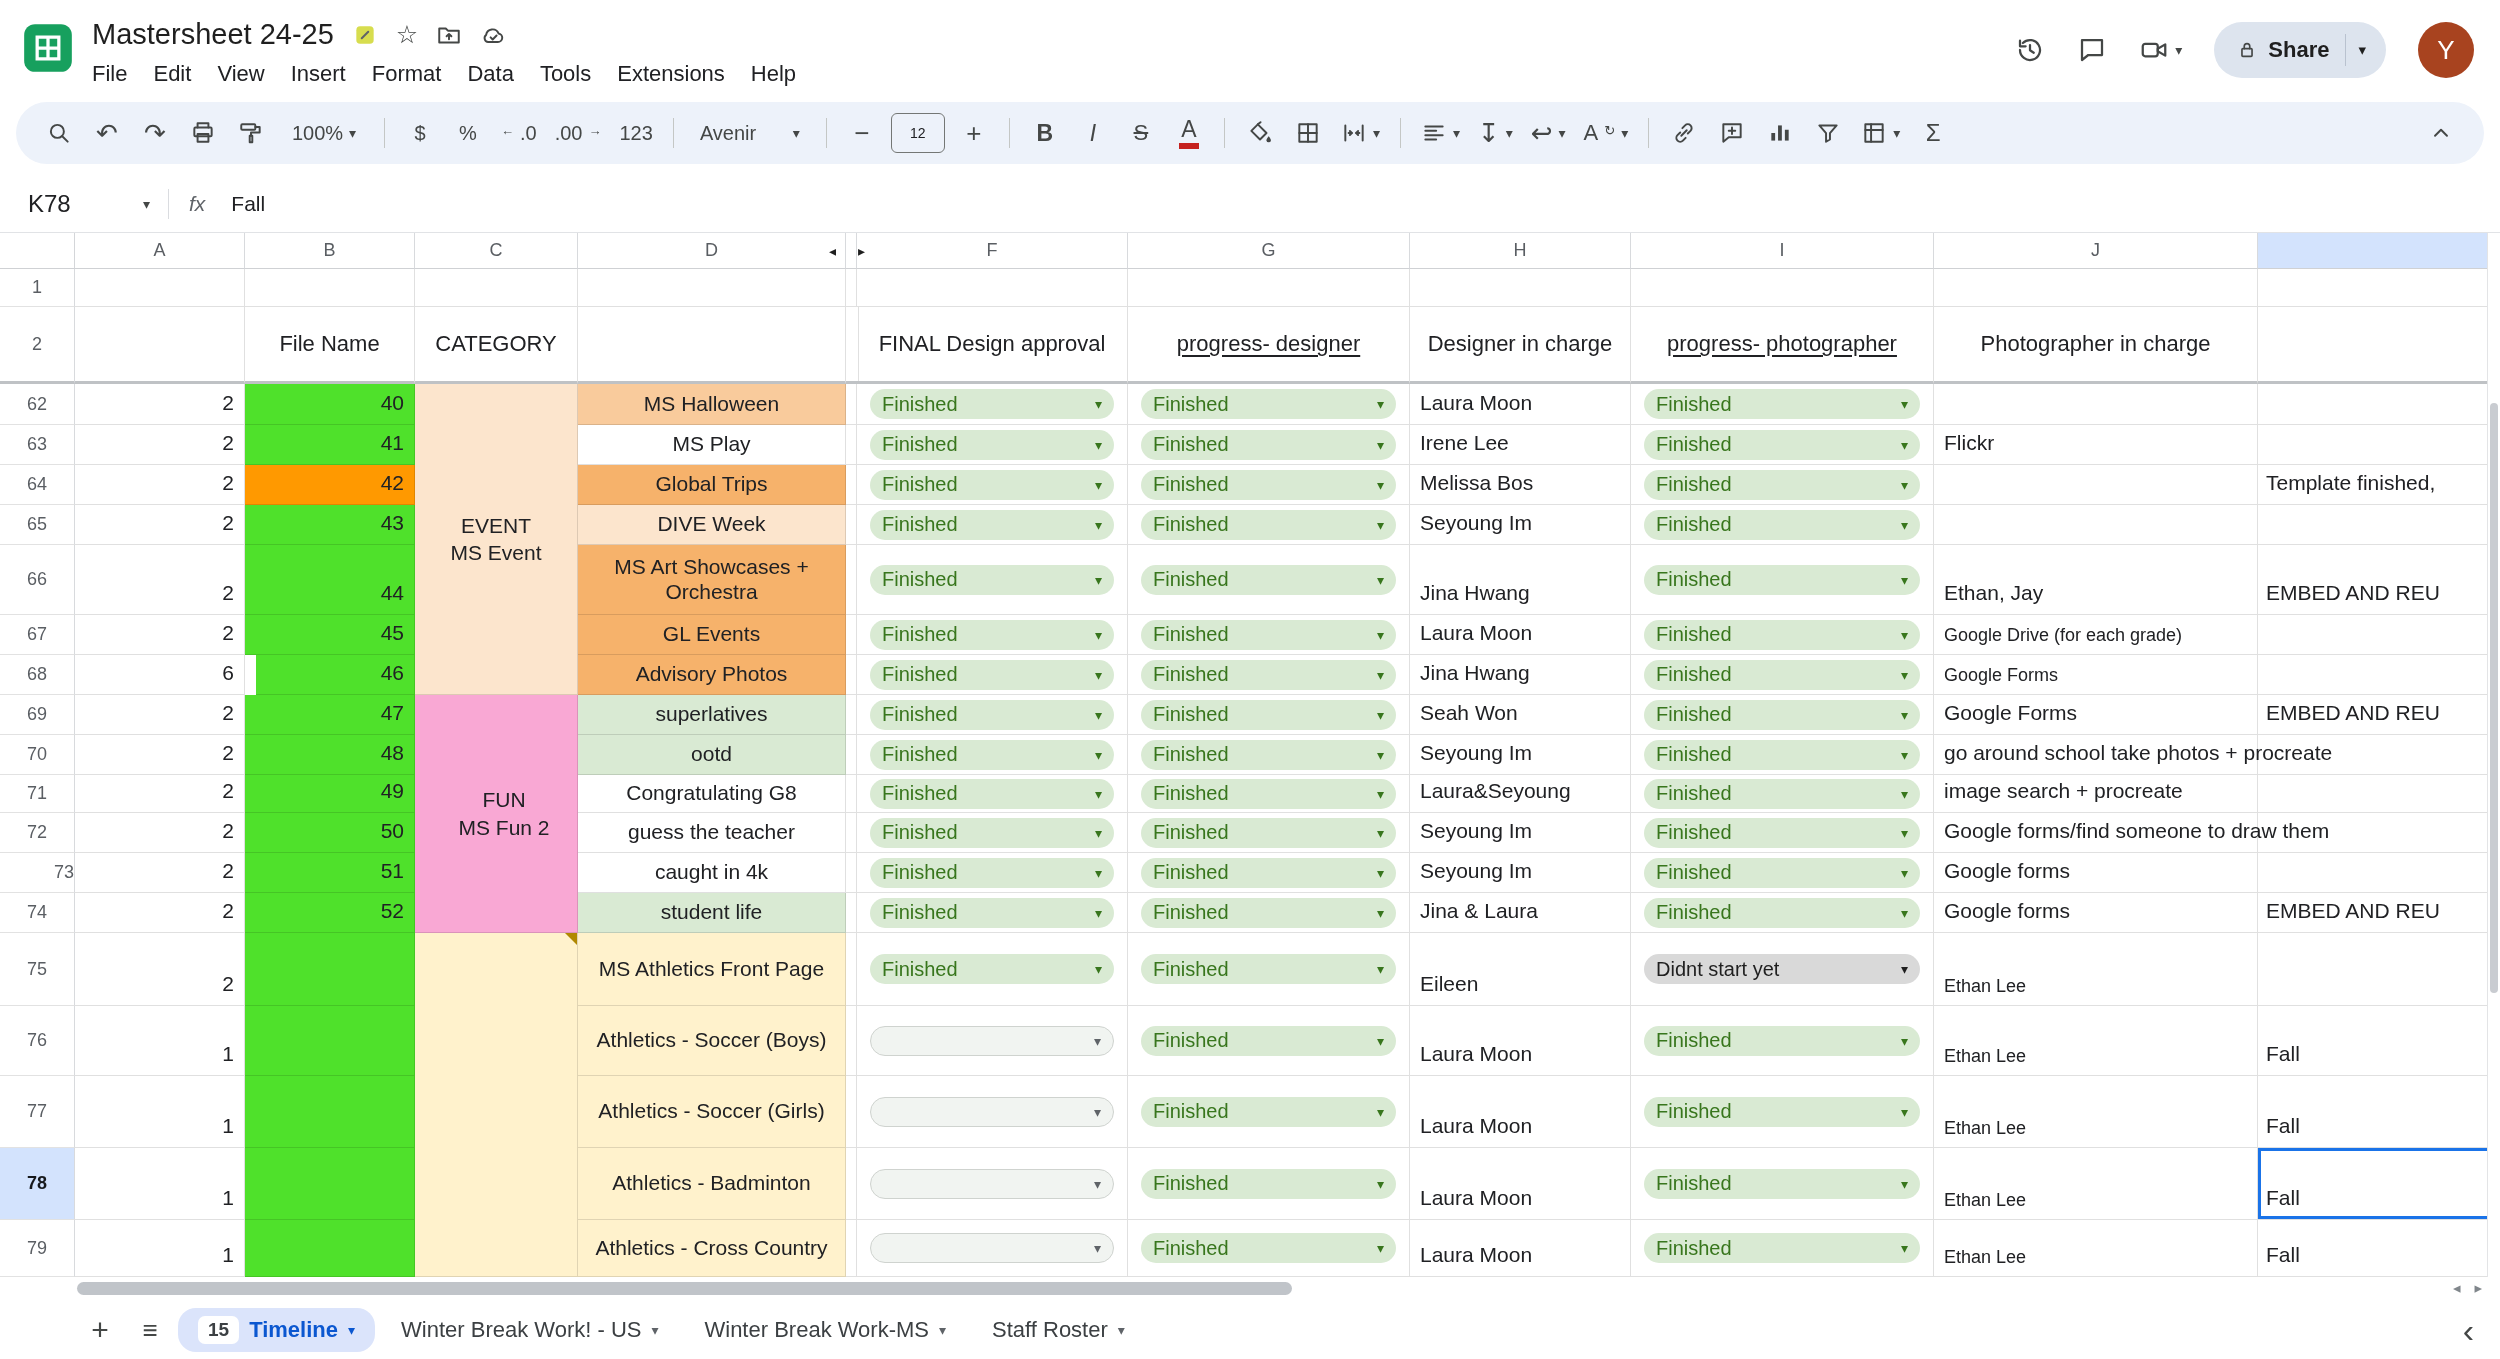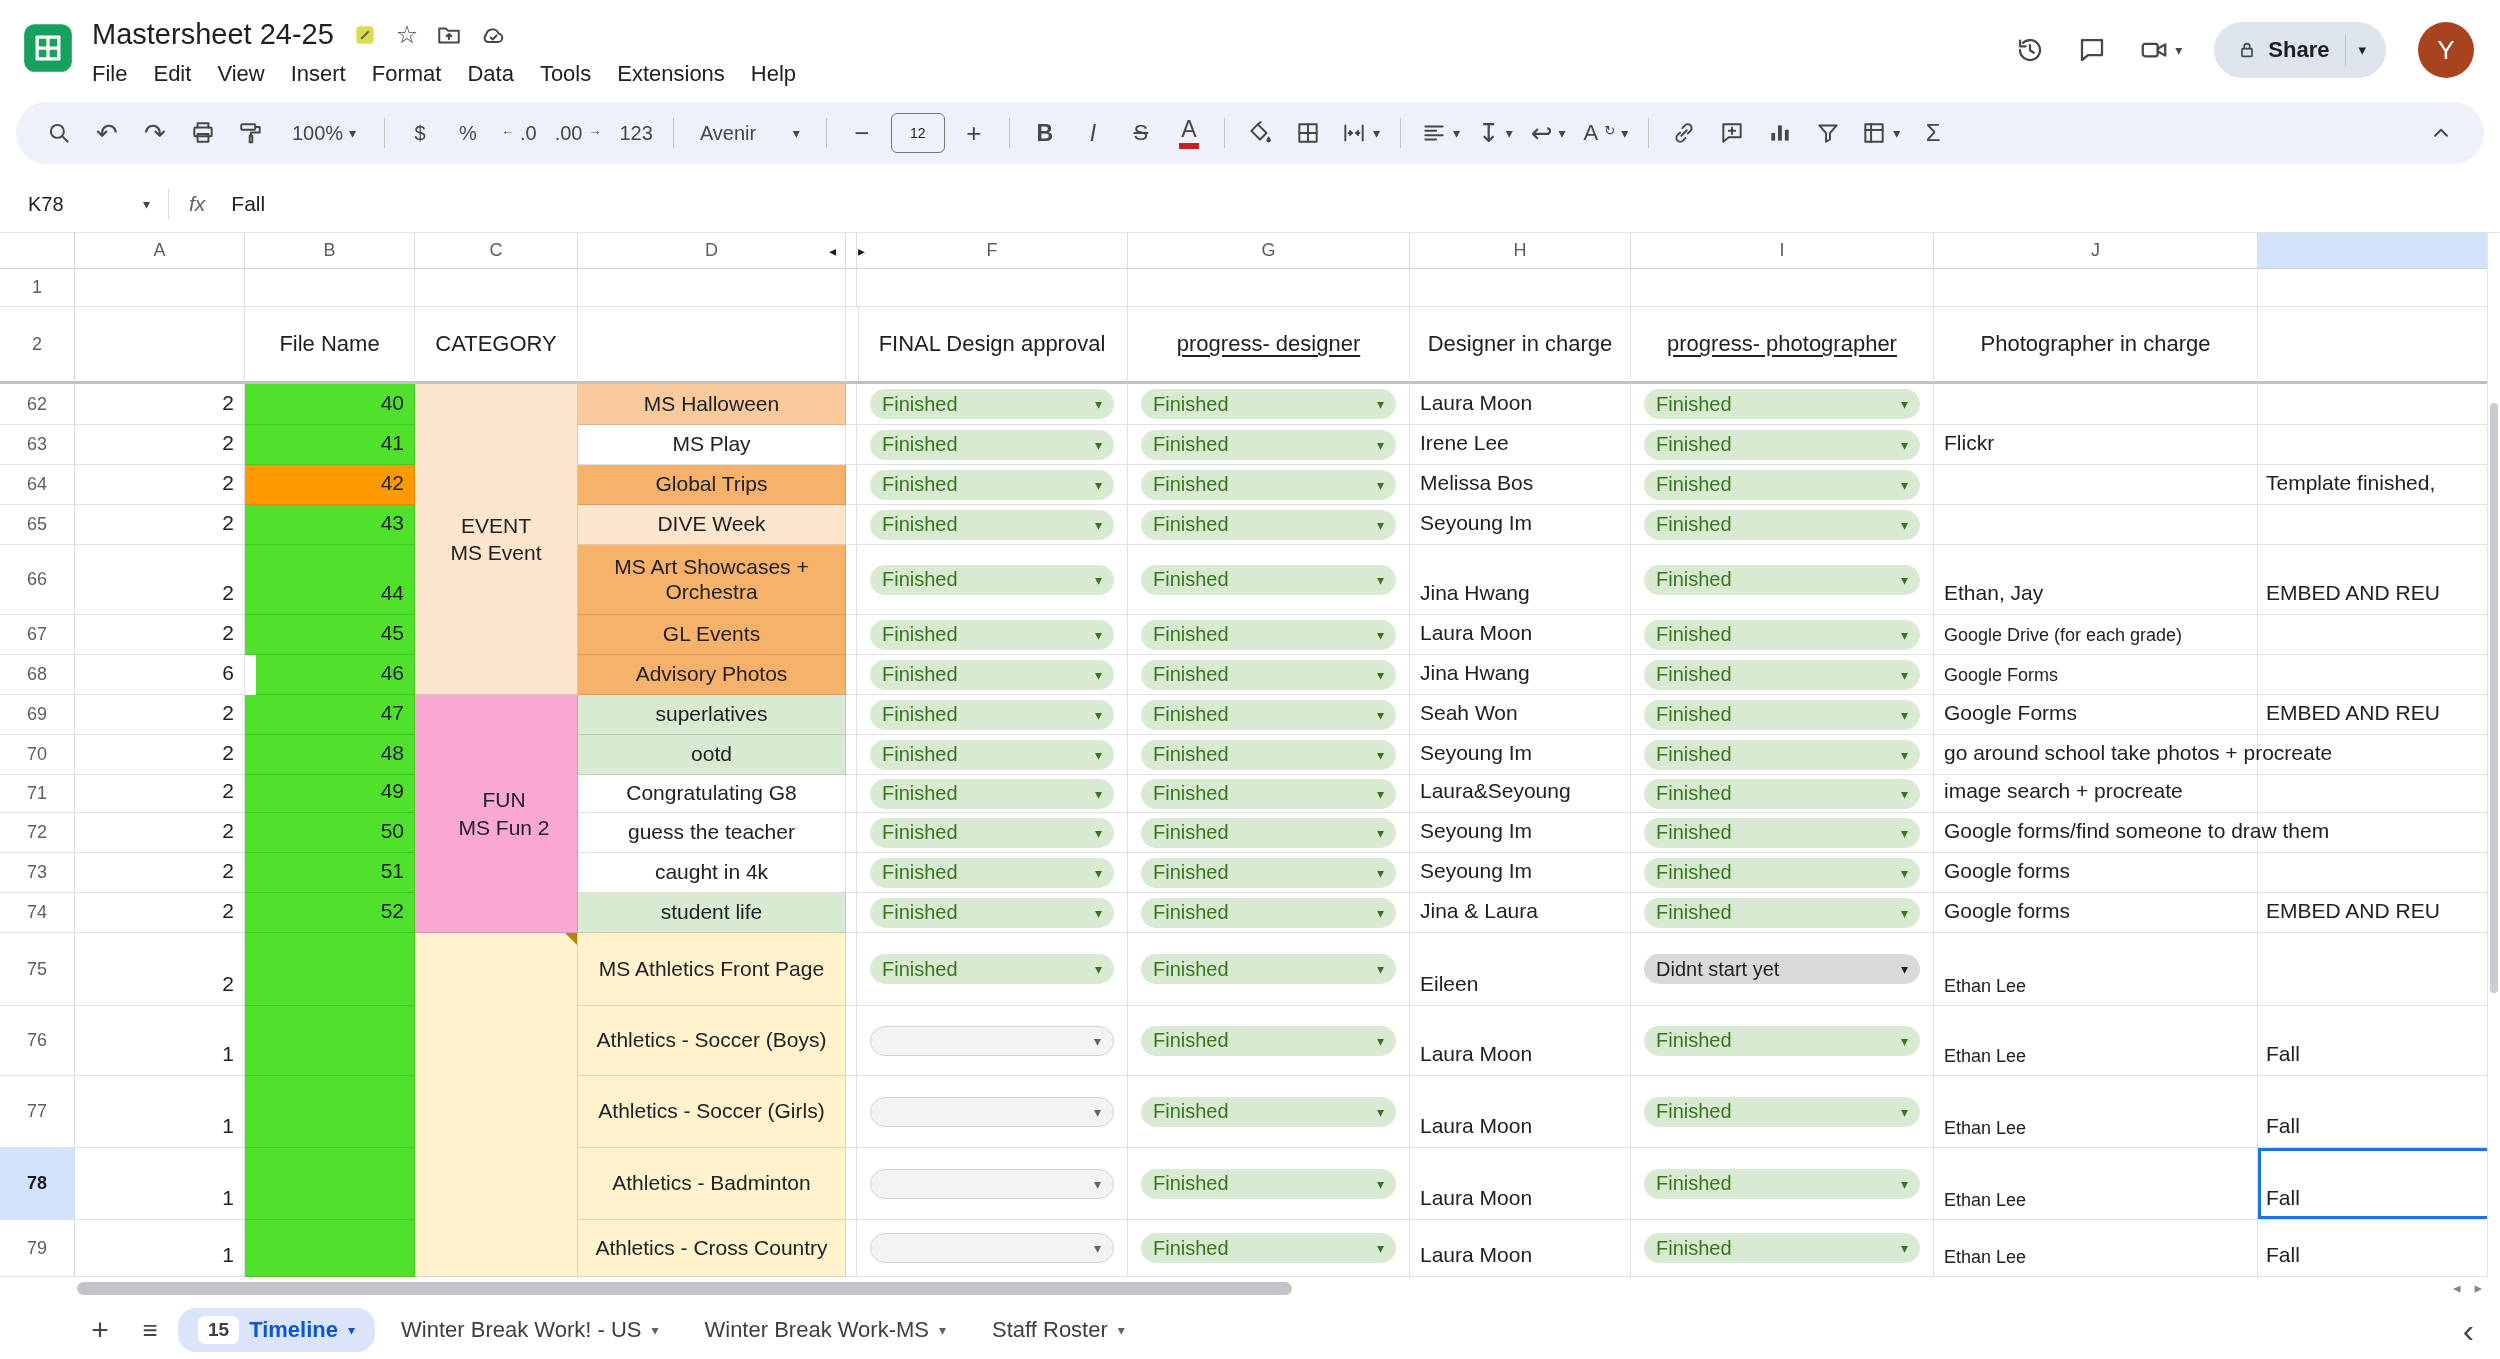--- a/index.html
+++ b/index.html
@@ -45,21 +45,21 @@
   .italic{font-style:italic;font-size:23px}
   .strike{text-decoration:line-through;font-size:22px}
   .acolor{border-bottom:6px solid #c5221f;line-height:1.05;padding:0 2px 1px;font-size:23px;font-weight:500}
   .sep{width:1px;height:30px;background:#c4c7c5;margin:0 10px}
   .grow{flex:1}
   .sigma{font-size:24px}
 
   
   .fbar{height:57px;display:flex;align-items:center;border-bottom:1px solid #e1e3e6}
   .namebox{width:168px;display:flex;align-items:center;padding:0 18px 0 28px;height:100%}
-  .namebox .t{font-size:20px;flex:1}
+  .namebox .t{font-size:24px;flex:1}
   .fb-sep{width:1px;height:30px;background:#dadce0}
   .fx{font-style:italic;color:#5f6368;font-size:21px;margin:0 26px 0 20px}
   .fb-val{font-size:21px;color:#202124}
 
   
   .gridwrap{position:relative;height:1044px;overflow:hidden}
   .grid{display:grid;width:2500px;position:relative}
   .corner{border-right:1px solid #d4d6d9;border-bottom:1px solid #cfd1d4;background:#fff}
   .colhead{border-right:1px solid #d8dadd;border-bottom:1px solid #cfd1d4;background:#fff;display:flex;
     align-items:center;justify-content:center;font-size:18px;color:#5a5e63}
@@ -828,21 +828,21 @@
       <div class="c chipc" style="grid-area: 14 / 10;">
         <div class="chip cgreen">
           <span class="cl">Finished</span>
           <span class="ca">▾</span>
         </div>
       </div>
       <div class="c jcol jov" style="grid-area: 14 / 11;">
         <span class="t">Google forms/find someone to draw them</span>
       </div>
       <div class="c kcol" style="grid-area: 14 / 12;"></div>
-      <div class="rowhead" style="grid-area: 15 / 1;">
+      <div class="rowhead" style="grid-area: 15 / 1; justify-content: flex-end;">
         <span class="t">73</span>
       </div>
       <div class="c acol" style="grid-area: 15 / 2;">
         <span class="t">2</span>
       </div>
       <div class="c bcol" style="grid-area: 15 / 3; background: rgb(79, 225, 43);">
         <span class="t">51</span>
       </div>
       <div class="c dcol" style="grid-area: 15 / 5;">
         <span class="t">caught in 4k</span>

